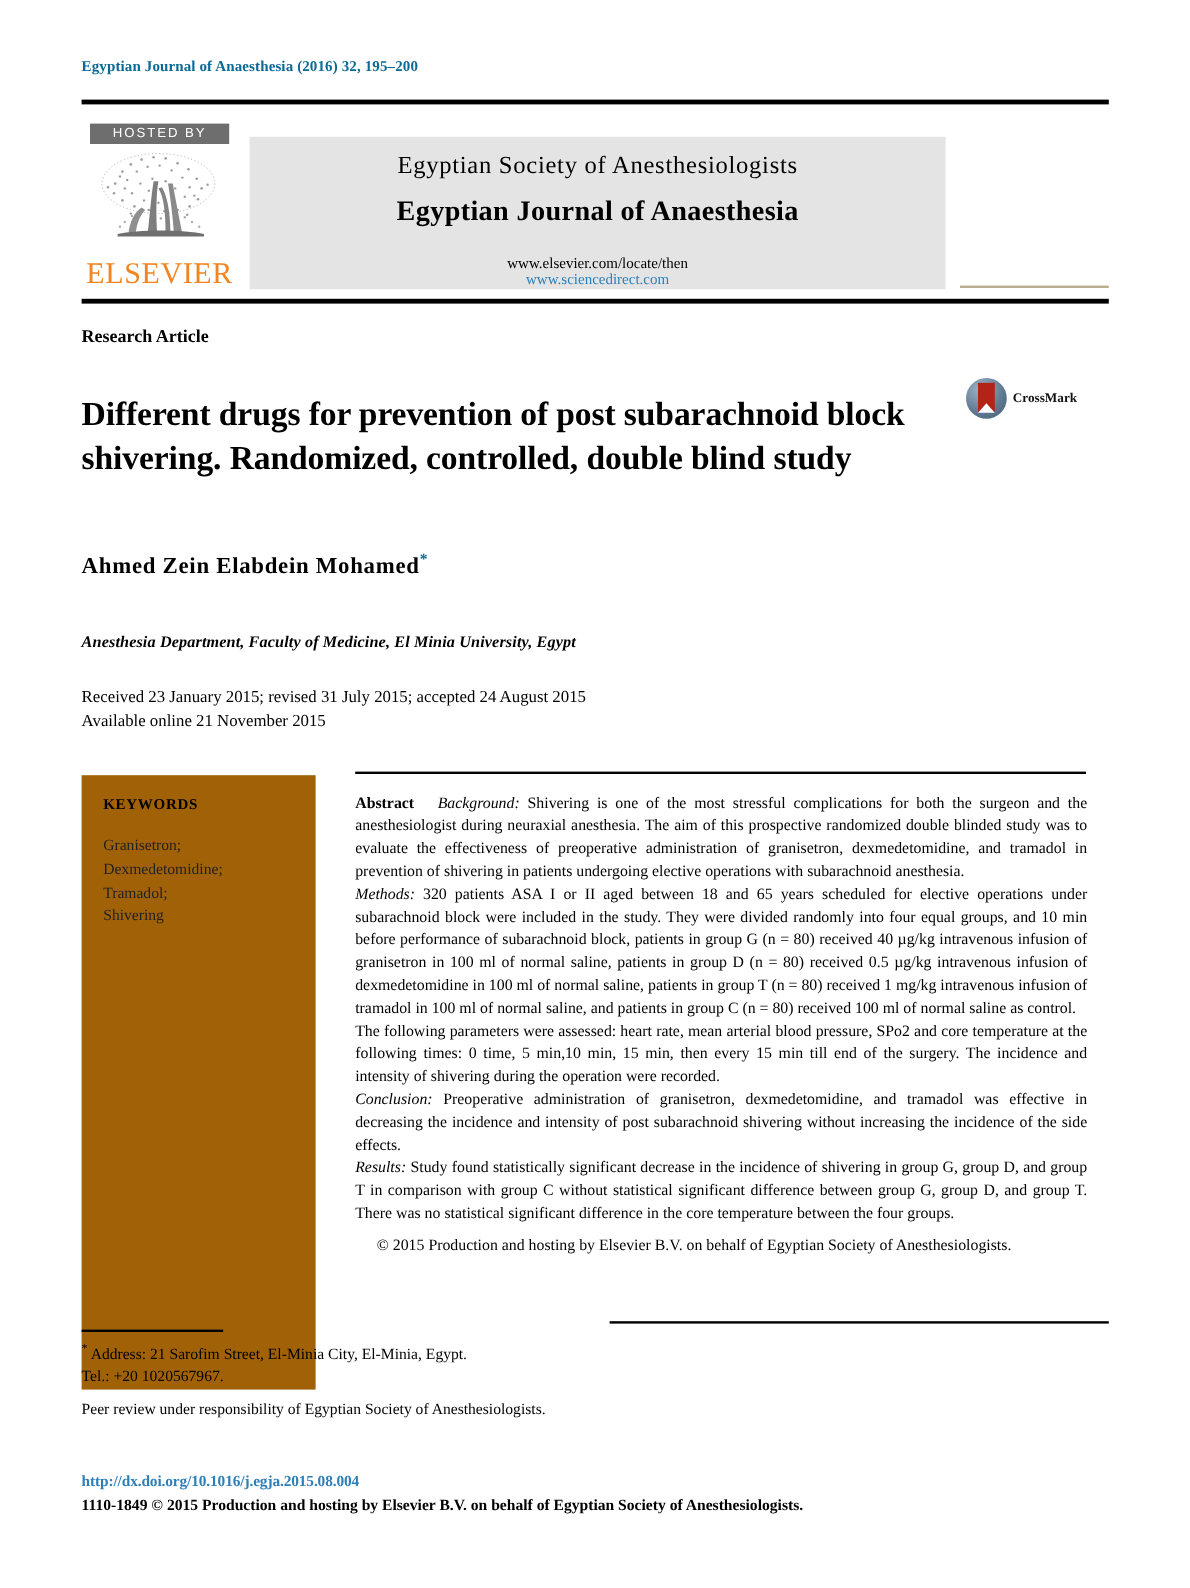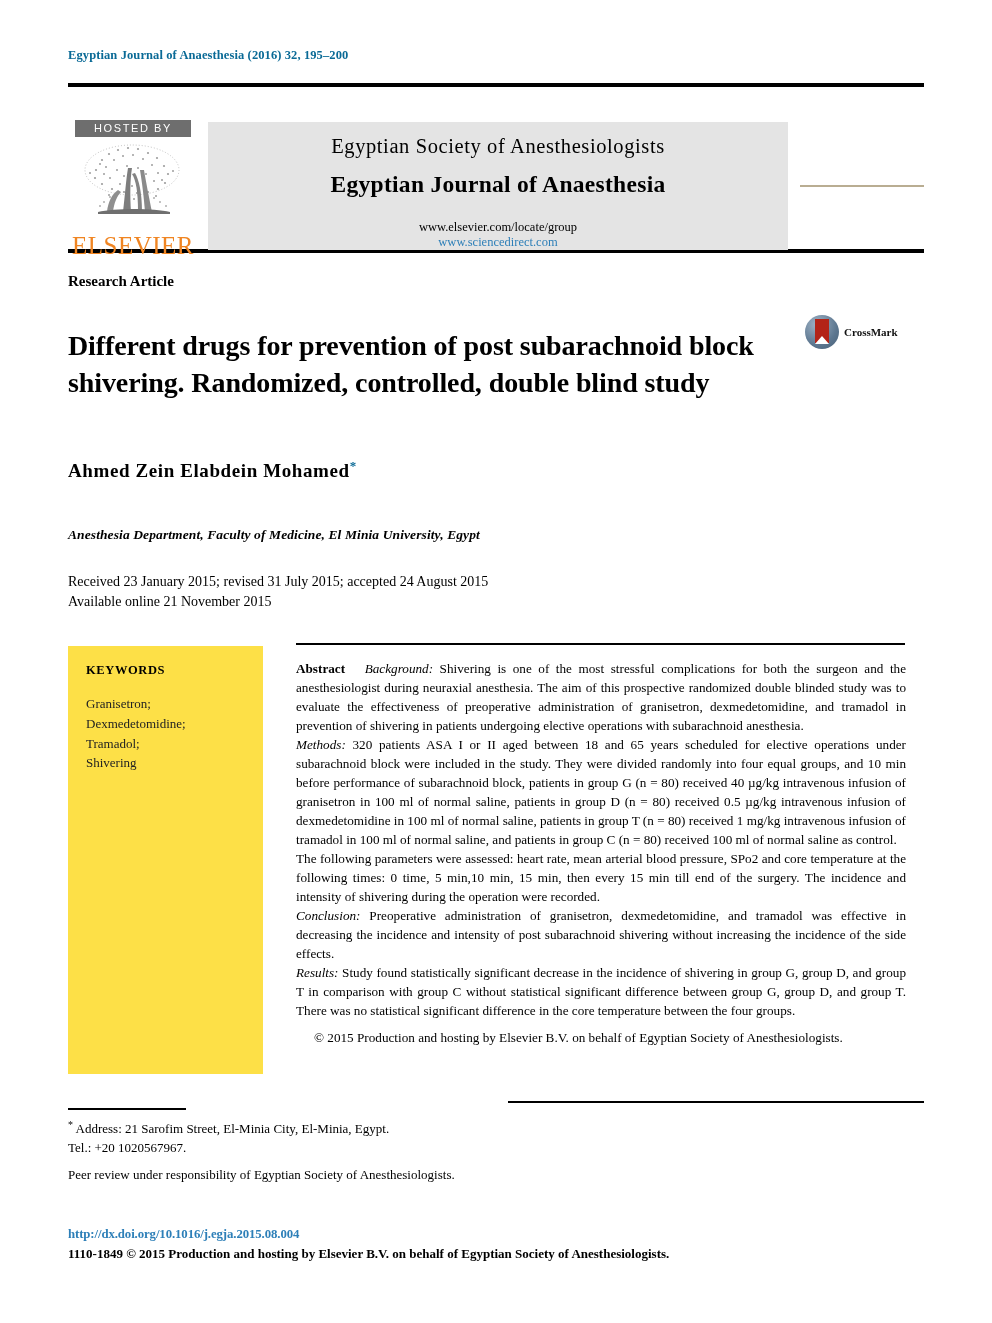--- a/index.html
+++ b/index.html
@@ -35,23 +35,23 @@
     top: 83px;
     width: 856px;
     height: 162px;
     border-top: 4px solid #000;
     border-bottom: 4px solid #000;
     box-sizing: content-box;
   }
   .masthead-inner {
     position: relative;
     width: 856px;
-    height: 198px;
+    height: 154px;
     display: flex;
-    align-items: center;
+    align-items: flex-end;
   }
 
   
   .elsevier-block {
     width: 130px;
     flex: 0 0 130px;
     padding-top: 5px;
     display: flex;
     flex-direction: column;
     align-items: center;
@@ -303,22 +303,22 @@
     font-size: 14px;
     line-height: 1.45;
   }
 
   
   .kw-box {
     position: absolute;
     left: 68px;
     top: 646px;
     width: 195px;
-    height: 428px;
-    background: #fde047;
+    height: 512px;
+    background: #a16207;
   }
   .kw-title {
     position: absolute;
     left: 18px;
     top: 17px;
     font-weight: bold;
     font-size: 12.5px;
     letter-spacing: .6px;
   }
   .kw-list {
@@ -478,21 +478,21 @@
           </g>
         </svg>
       </div>
       <div class="elsevier-word">ELSEVIER</div>
     </div>
 
     <div class="journal-panel">
       <div class="society-name">Egyptian Society of Anesthesiologists</div>
       <div class="journal-name">Egyptian Journal of Anaesthesia</div>
       <div class="panel-url">
-        <div>www.elsevier.com/locate/group</div>
+        <div>www.elsevier.com/locate/then</div>
         <div class="sd">www.sciencedirect.com</div>
       </div>
     </div>
 
     <div class="cover">
       <div class="cover-top"></div>
       <div class="cover-seal"></div>
       <div class="cover-sub">Official Journal of the Egyptian Society of Anesthesiologists</div>
       <div class="cover-egja">EgJA</div>
       <div class="cover-sub2">ISSN 1110-1849</div>

